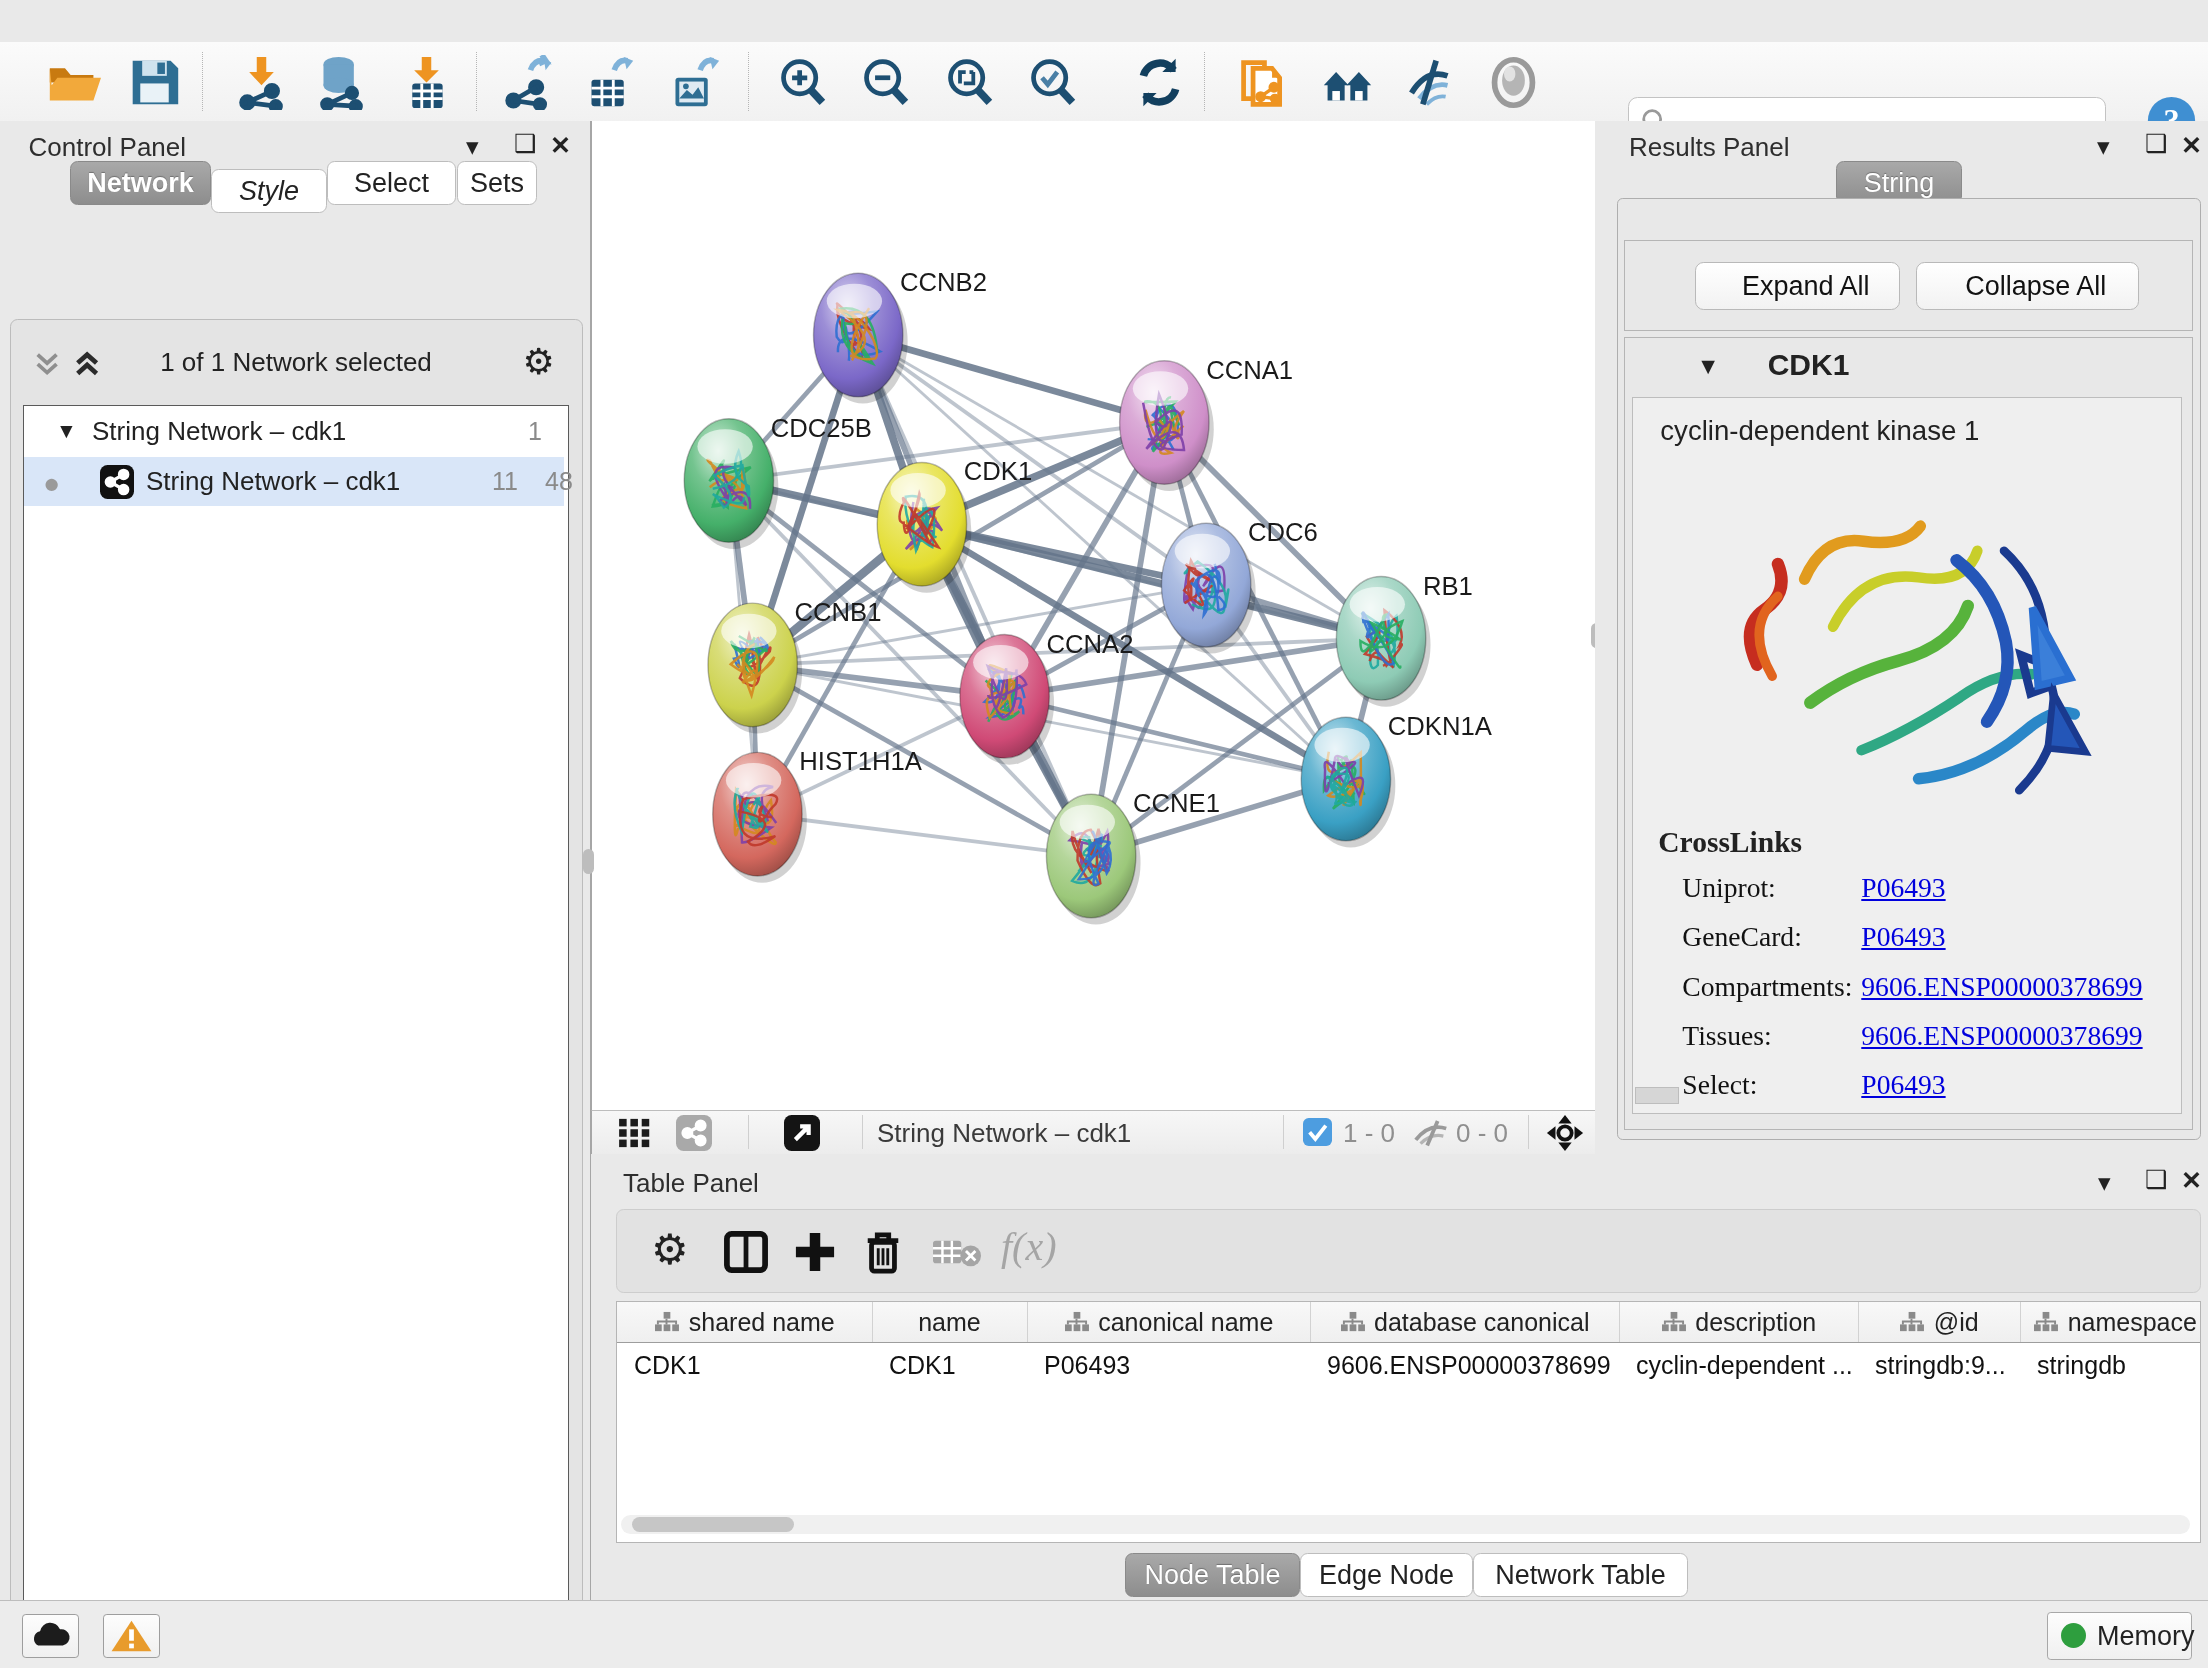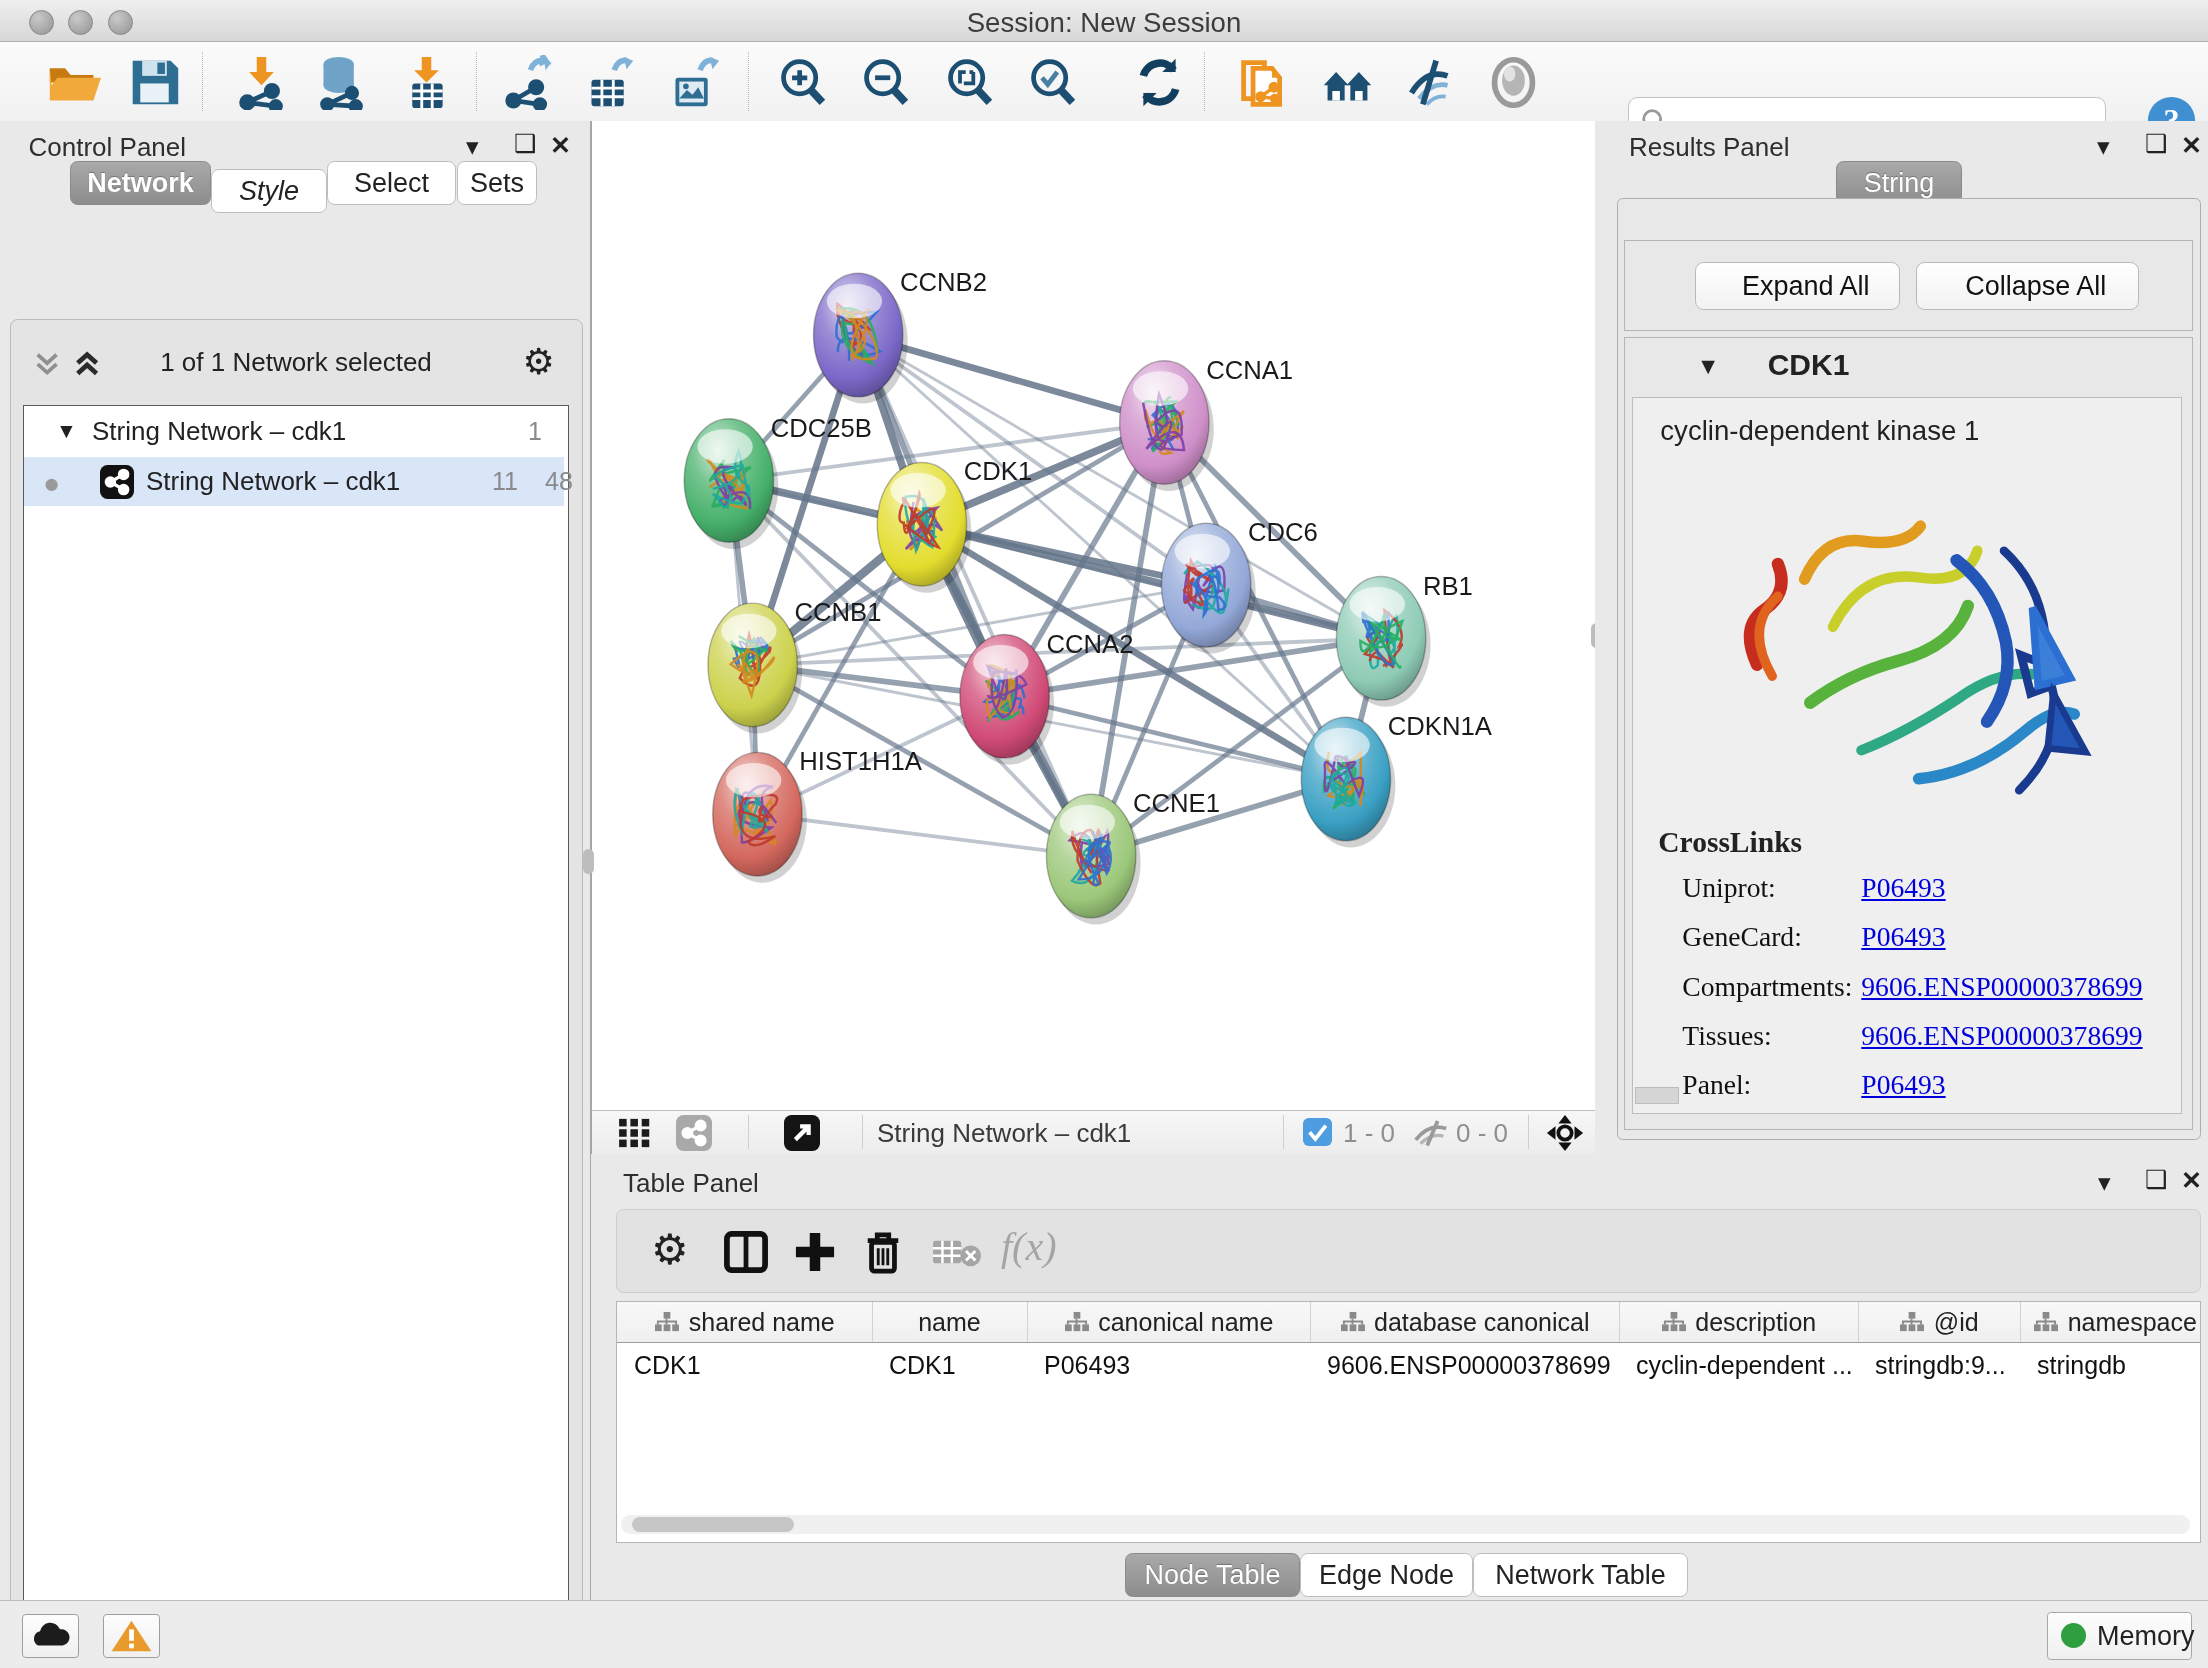--- a/index.html
+++ b/index.html
@@ -68,26 +68,20 @@
   #statusbar{left:0;top:1600px;width:2208px;height:68px;background:#ececec;border-top:1px solid #bdbdbd;}
   .sq-btn{position:absolute;background:linear-gradient(#fdfdfd,#f0f0f0);border:1.9px solid #9e9e9e;border-radius:3.8px;}
   .handle{position:absolute;background:#bdbdbd;border-radius:5.7px;}
   svg{display:block;}
 </style>
 </head>
 <body>
 
 <div id="app">
 
-  <div id="titlebar" class="abs">
-    <div class="traffic abs" style="left:28.5px"></div>
-    <div class="traffic abs" style="left:68px"></div>
-    <div class="traffic abs" style="left:108px"></div>
-    <div id="window-title" class="abs">Session: New Session</div>
-  </div>
 
   <div id="toolbar" class="abs">
     <div class="tsep abs" style="left:202px"></div>
     <div class="tsep abs" style="left:476px"></div>
     <div class="tsep abs" style="left:748px"></div>
     <div class="tsep abs" style="left:1204px"></div>
 
     <div class="ticon abs" style="left:46px">
       <svg width="55" height="55" viewBox="0 0 58 58">
           <path d="M4 14 h16 l6 7 h24 v8 h-46z" fill="#c87a10"></path>
@@ -694,21 +688,21 @@
         <div class="serif abs" style="left:25px;top:428px;font-size:29.5px;font-weight:bold">CrossLinks</div>
         <div id="crosslinks">
             <div class="xl-label serif" style="left: 49px; top: 474px;">Uniprot:</div>
             <a class="xl-link serif" href="#" style="left: 228px; top: 474px;">P06493</a>
             <div class="xl-label serif" style="left: 49px; top: 523px;">GeneCard:</div>
             <a class="xl-link serif" href="#" style="left: 228px; top: 523px;">P06493</a>
             <div class="xl-label serif" style="left: 49px; top: 573px;">Compartments:</div>
             <a class="xl-link serif" href="#" style="left: 228px; top: 573px;">9606.ENSP00000378699</a>
             <div class="xl-label serif" style="left: 49px; top: 622px;">Tissues:</div>
             <a class="xl-link serif" href="#" style="left: 228px; top: 622px;">9606.ENSP00000378699</a>
-            <div class="xl-label serif" style="left: 49px; top: 671px;">Panel:</div>
+            <div class="xl-label serif" style="left: 49px; top: 671px;">Select:</div>
             <a class="xl-link serif" href="#" style="left: 228px; top: 671px;">P06493</a>
           </div>
         <div class="abs" style="left:1.9px;top:689px;width:42px;height:15px;background:#d6d6d6;border:1px solid #bdbdbd"></div>
       </div>
     </div>
   </div>
 
   <div class="abs" style="left:591px;top:1154px;width:1618px;height:446px;background:#e9e9e9">
     <div class="panel-title abs" style="left:32px;top:14.3px">Table Panel</div>
     <div class="winbtn abs" style="left:1507px;top:14.3px">▾</div>

